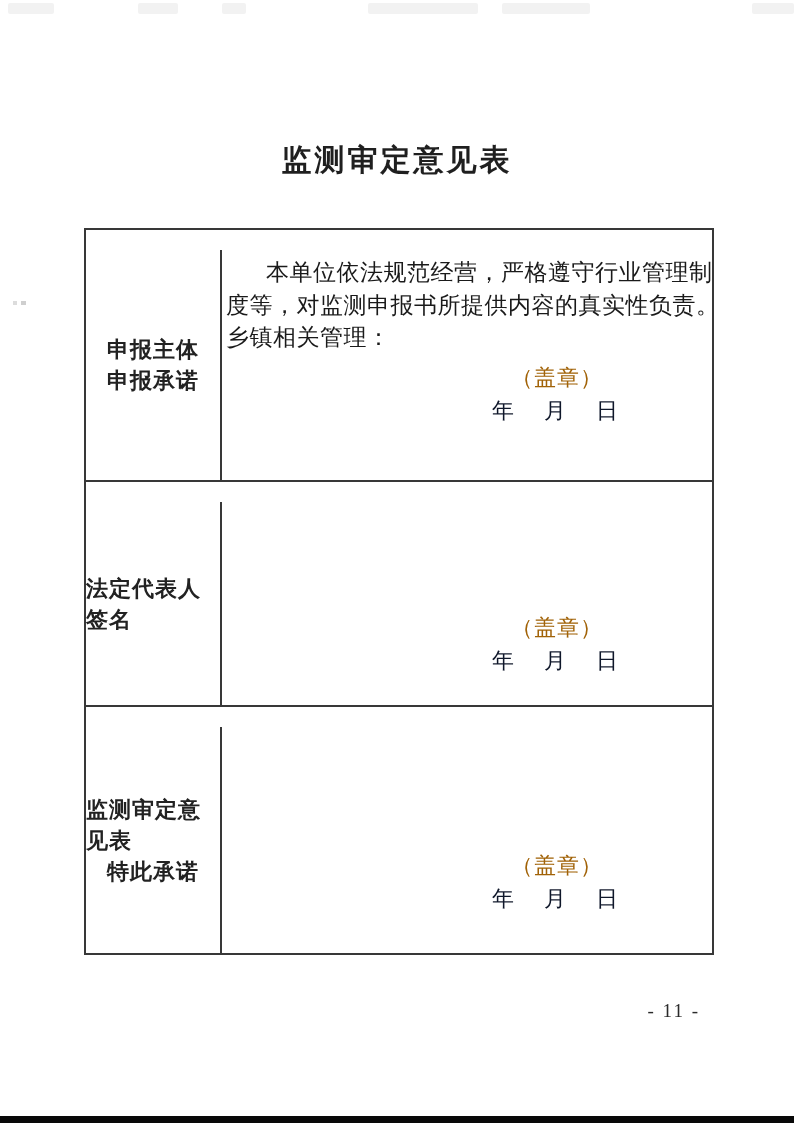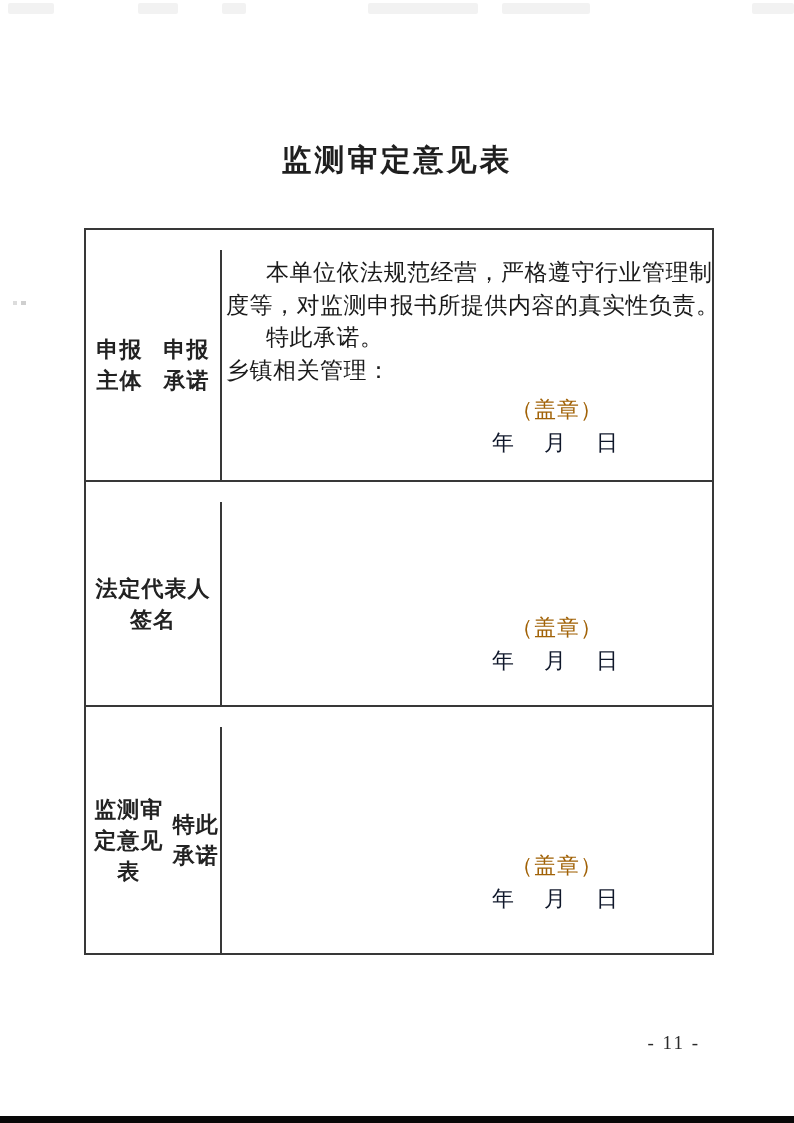--- a/index.html
+++ b/index.html
@@ -54,29 +54,29 @@
   .trow + .trow { border-top: 2px solid #383838; }
   .trow-1 { height: 250px; }
   .trow-2 { height: 225px; }
   .trow-3 { flex: 1; }
 
   .label-cell {
     width: 136px;
     flex: 0 0 136px;
     border-right: 2px solid #383838;
     display: flex;
-    flex-direction: row;
+    flex-direction: column;
     justify-content: center;
     align-items: center;
     font-family: "Liberation Sans", sans-serif;
     font-weight: 700;
     font-size: 22px;
     line-height: 31px;
     letter-spacing: 1px;
-    text-align: center;
+    text-align: left;
     color: #222222;
     margin-top: 20px;
   }
 
   .content-cell {
     flex: 1;
     display: flex;
     flex-direction: column;
     overflow: hidden;
   }
@@ -110,21 +110,21 @@
     letter-spacing: 4px;
     white-space: nowrap;
     color: #0f172a;
   }
   .trow-1 .seal-block { margin-top: 6px; }
   .trow-2 .seal-block { margin-bottom: 28px; }
   .trow-3 .seal-block { margin-bottom: 38px; }
 
   .page-number {
     position: absolute;
-    top: 1032px;
+    top: 1000px;
     right: 94px;
     font-size: 19px;
     letter-spacing: 2px;
     color: #2a2a2a;
   }
 
   .bottom-bar {
     position: absolute;
     left: 0;
     bottom: 0;
@@ -152,21 +152,20 @@
 
     <div class="trow trow-1">
       <div class="label-cell">
         <div>申报主体</div>
         <div>申报承诺</div>
       </div>
       <div class="content-cell">
         <div class="para">
           <div class="para-line indent">本单位依法规范经营，严格遵守行业管理制度和财务制</div>
           <div class="para-line">度等，对监测申报书所提供内容的真实性负责。</div>
-          <div class="para-line indent">特此承诺。</div>
           <div class="para-line">乡镇相关管理：</div>
         </div>
         <div class="seal-block">
           <div class="seal-line">（盖章）</div>
           <div class="date-line">年　月　日</div>
         </div>
       </div>
     </div>
 
     <div class="trow trow-2">

